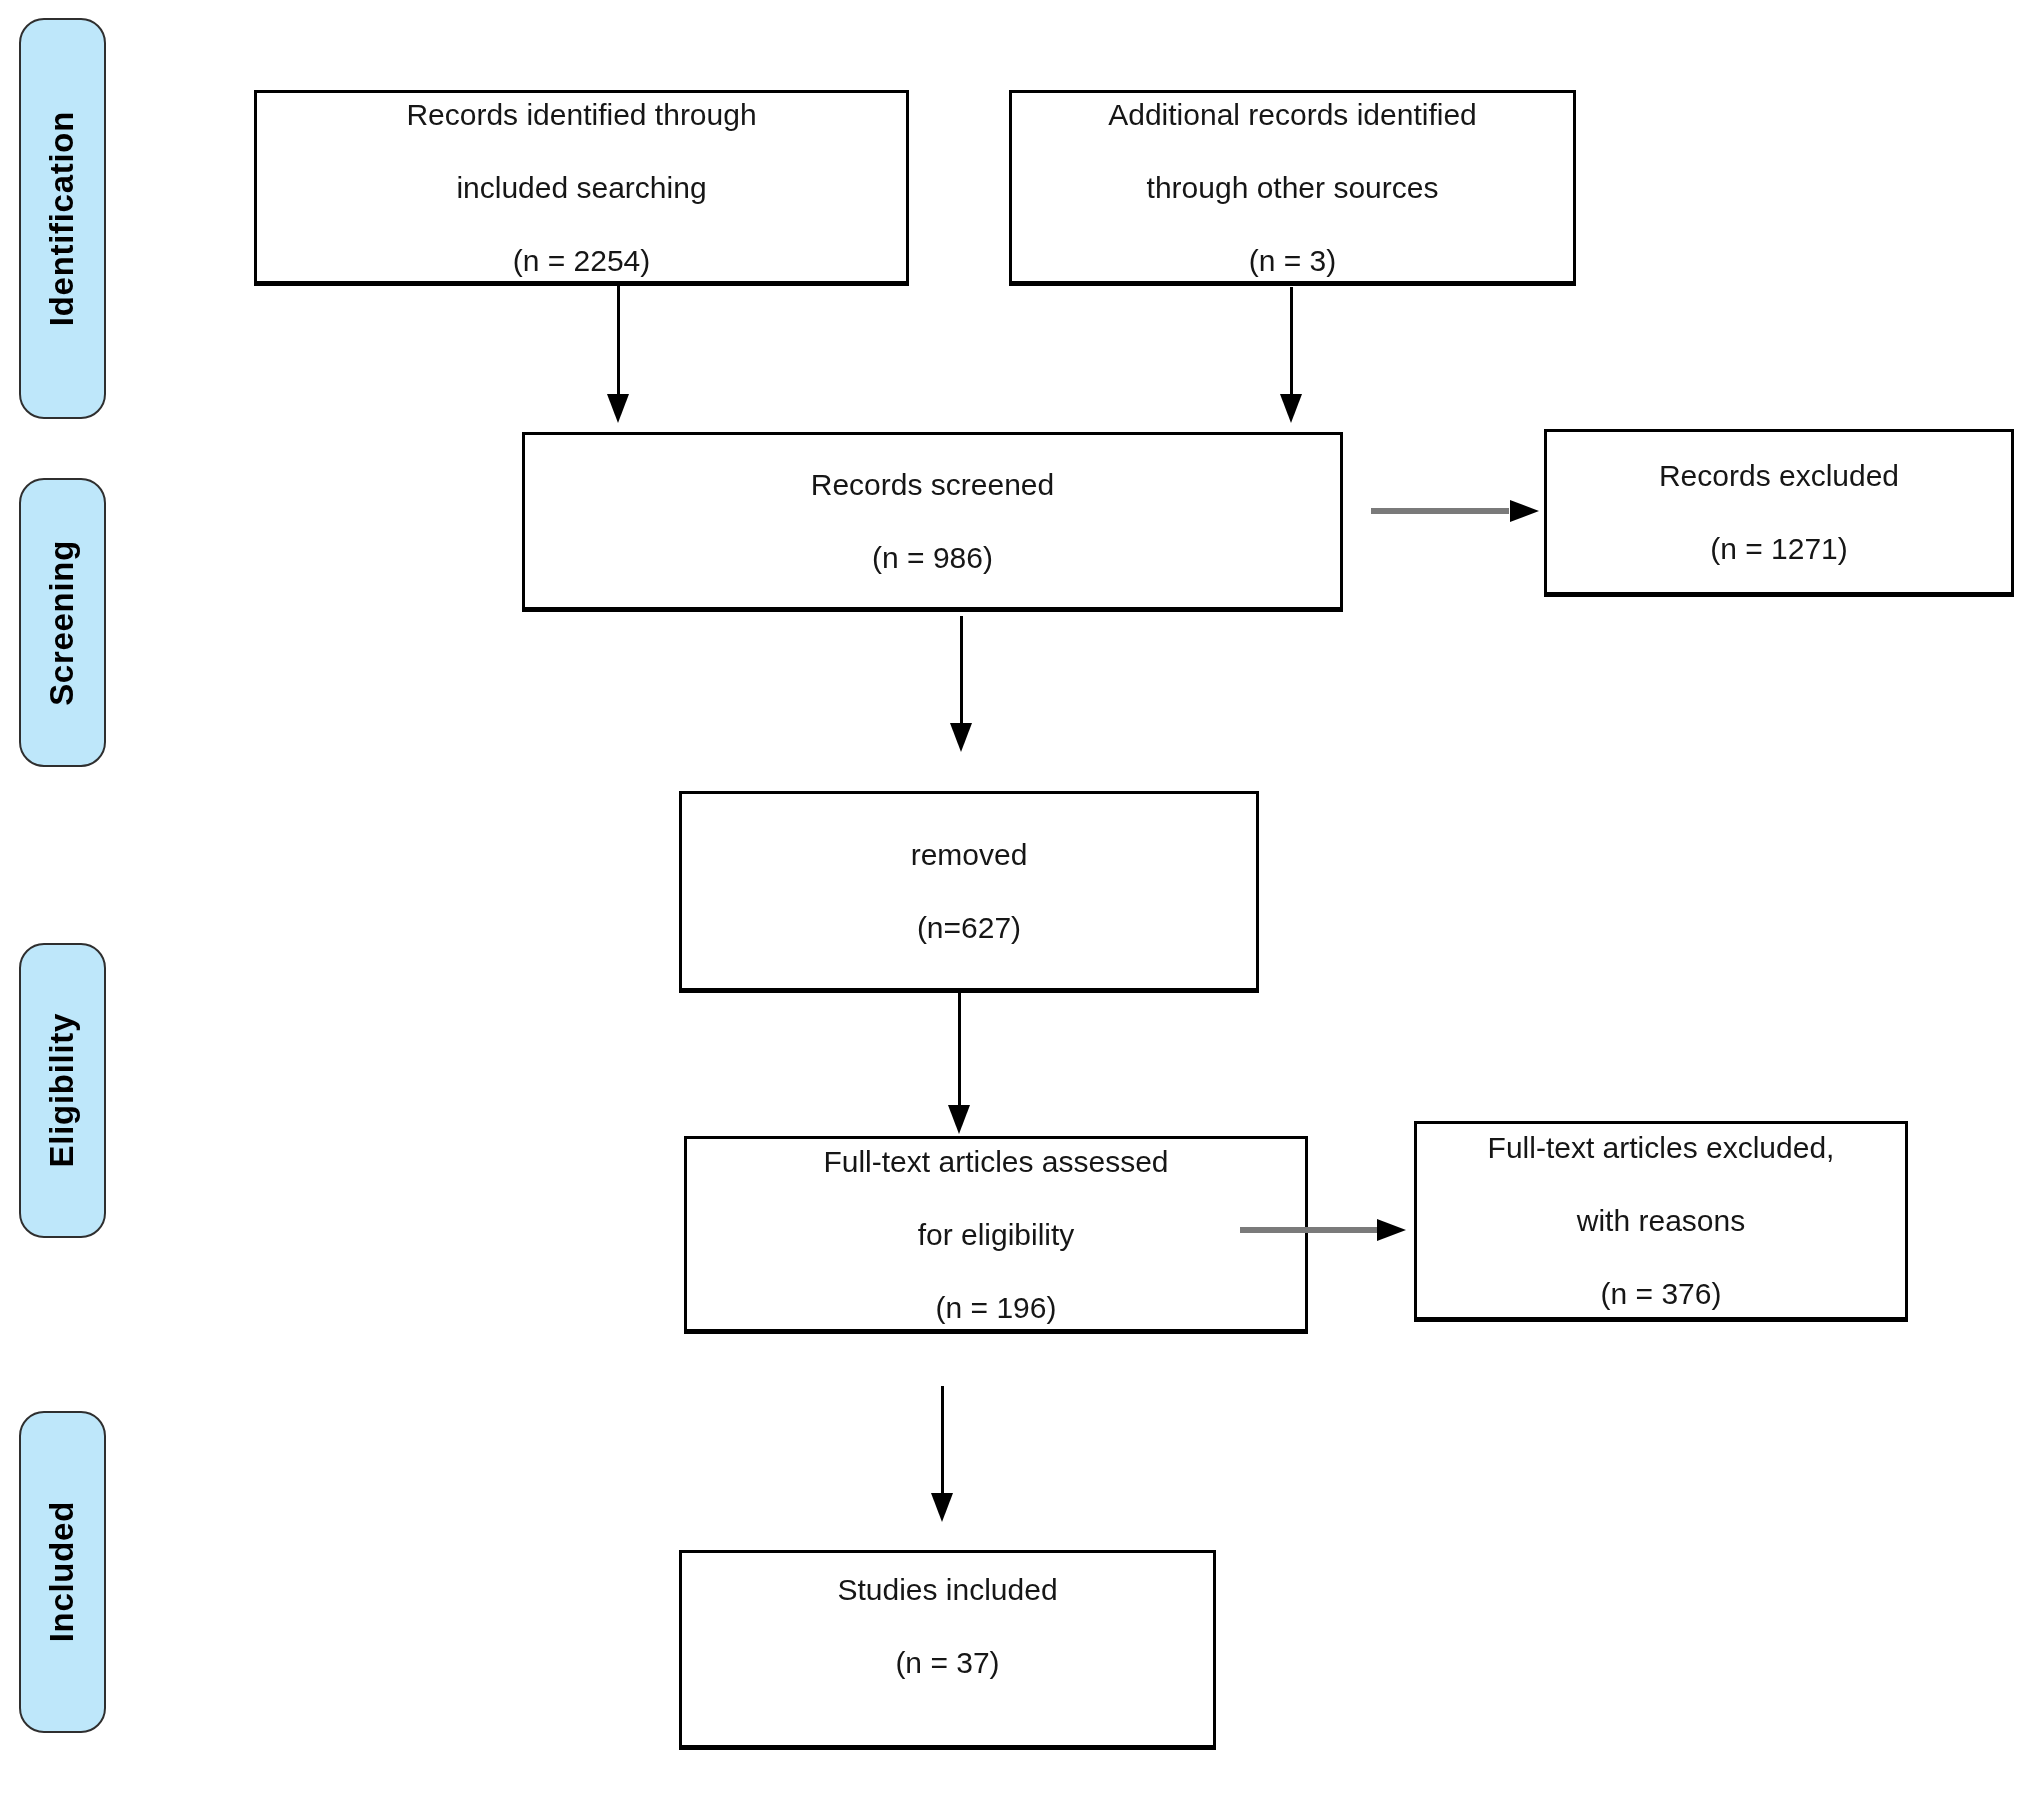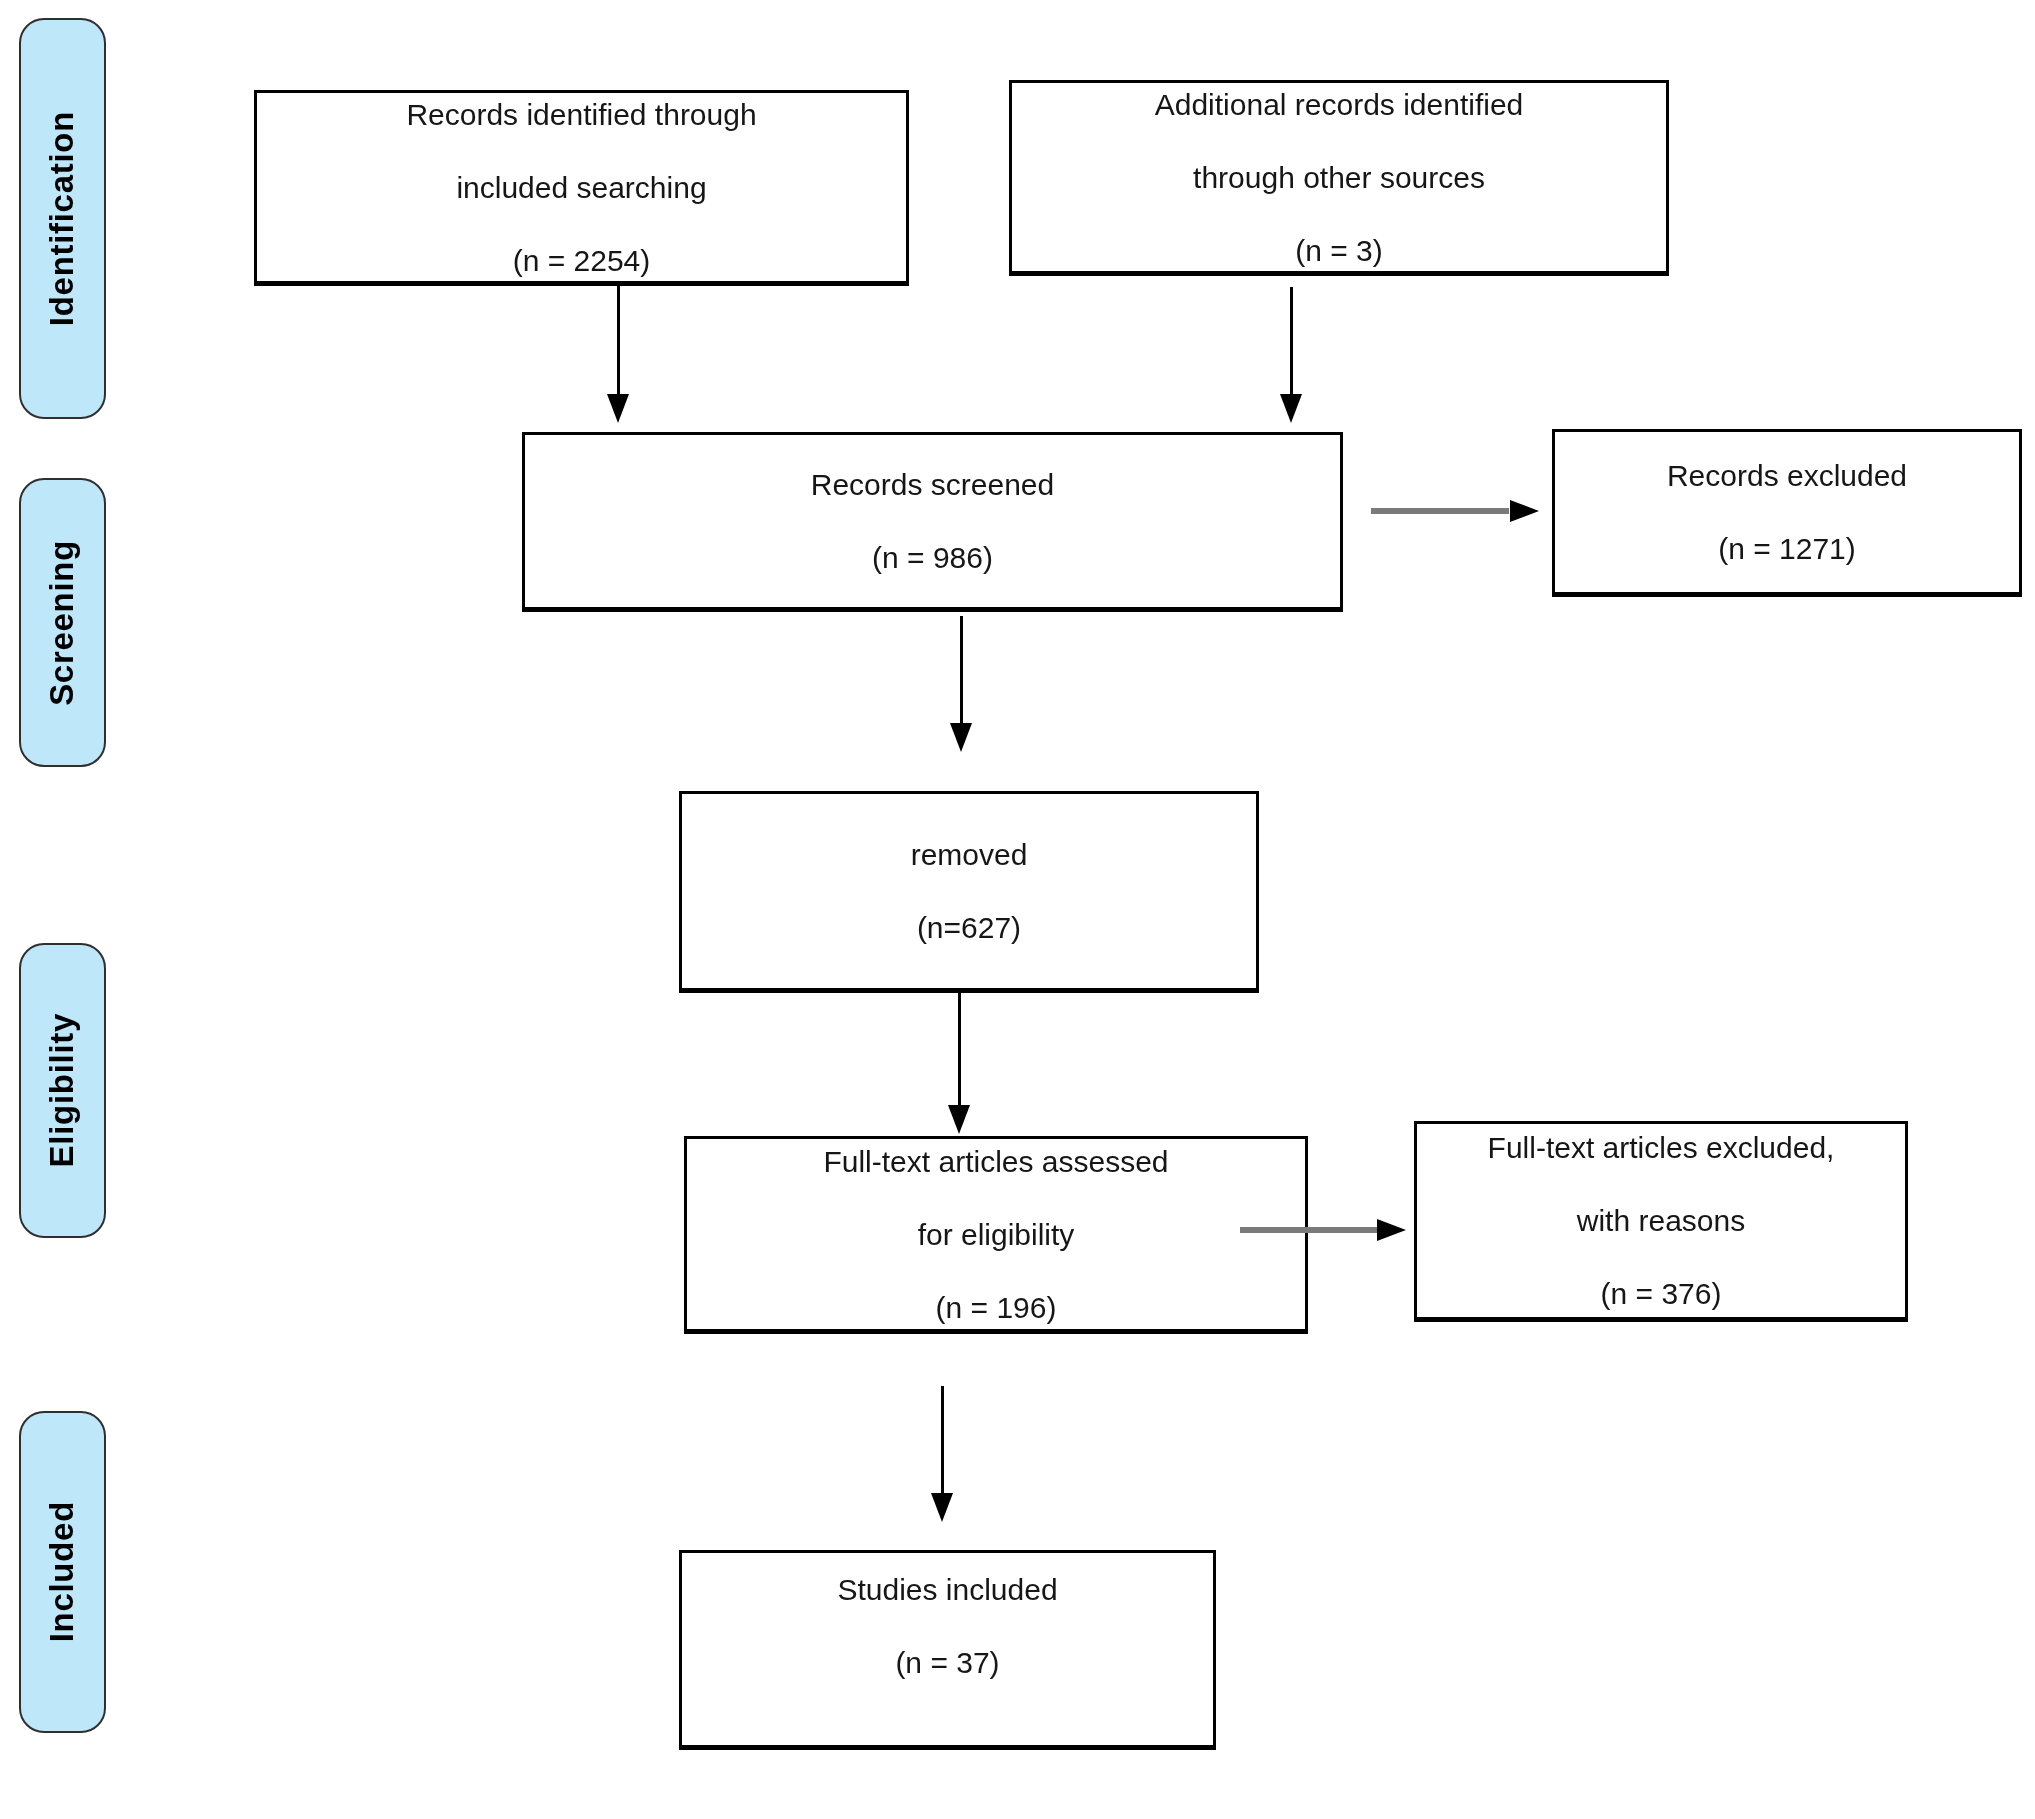--- a/index.html
+++ b/index.html
@@ -98,32 +98,32 @@
   <div class="stage" style="top:1411px; height:322px;">
     <span class="vlabel">Included</span>
   </div>
 
   <div class="fbox" style="left:254px; top:90px; width:655px; height:196px;">
     <span>Records identified through</span>
     <span>included searching</span>
     <span>(n = 2254)</span>
   </div>
 
-  <div class="fbox" style="left:1009px; top:80px; width:660px; height:196px;">
+  <div class="fbox" style="left:1009px; top:90px; width:567px; height:196px;">
     <span>Additional records identified</span>
     <span>through other sources</span>
     <span>(n = 3)</span>
   </div>
 
   <div class="fbox" style="left:522px; top:432px; width:821px; height:180px;">
     <span>Records screened</span>
     <span>(n = 986)</span>
   </div>
 
-  <div class="fbox" style="left:1544px; top:429px; width:470px; height:168px;margin-left:8px;">
+  <div class="fbox" style="left:1544px; top:429px; width:470px; height:168px;">
     <span>Records excluded</span>
     <span>(n = 1271)</span>
   </div>
 
   <div class="fbox" style="left:679px; top:791px; width:580px; height:202px;">
     <span>removed</span>
     <span>(n=627)</span>
   </div>
 
   <div class="fbox" style="left:684px; top:1136px; width:624px; height:198px;">

